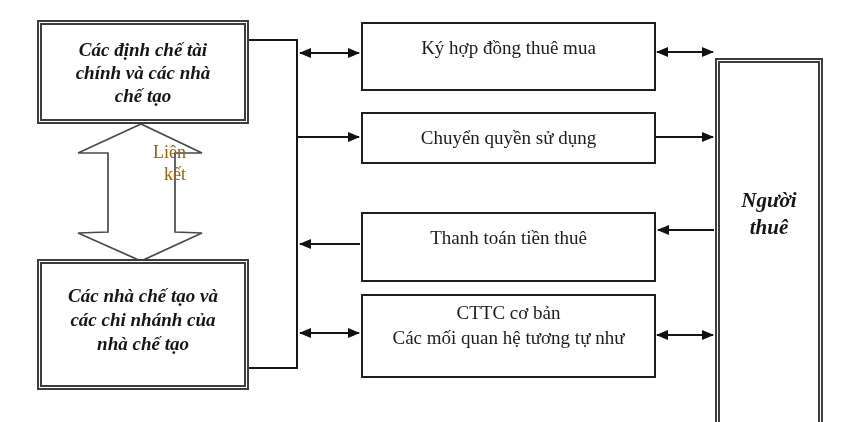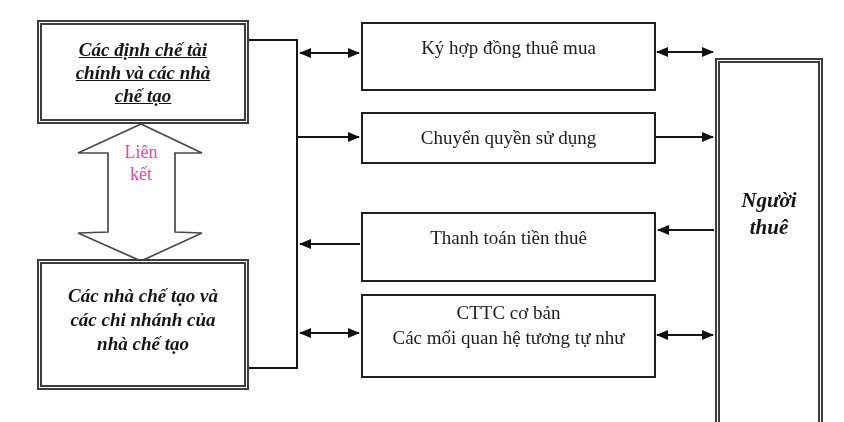--- a/index.html
+++ b/index.html
@@ -26,21 +26,21 @@
     flex-direction: column;
     align-items: center;
     text-align: center;
     font-weight: bold;
     font-style: italic;
   }
   .dbox span { display: block; }
   .box-tl {
     left: 37px; top: 20px; width: 212px; height: 104px;
     justify-content: center;
-    font-size: 19px; line-height: 23px; text-decoration: underline;
+    font-size: 19px; line-height: 23px;
   }
   .box-bl {
     left: 37px; top: 259px; width: 212px; height: 131px;
     justify-content: flex-start;
     padding-top: 20px;
     font-size: 19px; line-height: 24px;
   }
   .box-r {
     left: 715px; top: 18px; width: 108px; height: 370px;
     justify-content: center;
@@ -59,24 +59,24 @@
     color: #1b1b1b;
   }
   .mbox span { display: block; }
   .mbox-1 { left: 361px; top: 22px;  width: 295px; height: 69px; }
   .mbox-2 { left: 361px; top: 112px; width: 295px; height: 52px; }
   .mbox-3 { left: 361px; top: 212px; width: 295px; height: 70px; }
   .mbox-4 { left: 361px; top: 294px; width: 295px; height: 84px; padding-top: 4px; line-height: 25px; }
   .link-label {
     position: absolute;
     left: 96px; top: 141px; width: 90px;
-    text-align: center;
+    text-align: right;
     font-size: 18px;
     line-height: 22px;
-    color: #ec4899;
+    color: #a16207;
   }
   .link-label span { display: block; }
 </style>
 </head>
 <body>
 
 <div class="canvas">
 
   <svg class="connector-layer" width="844" height="422" viewBox="0 0 844 422" xmlns="http://www.w3.org/2000/svg">
     <defs>

